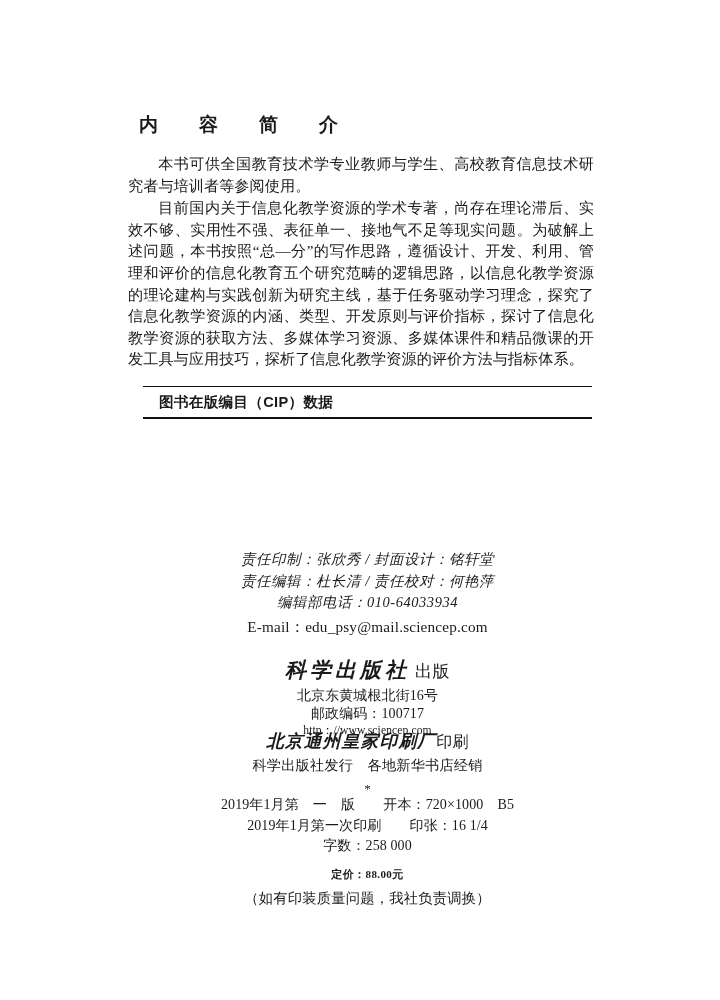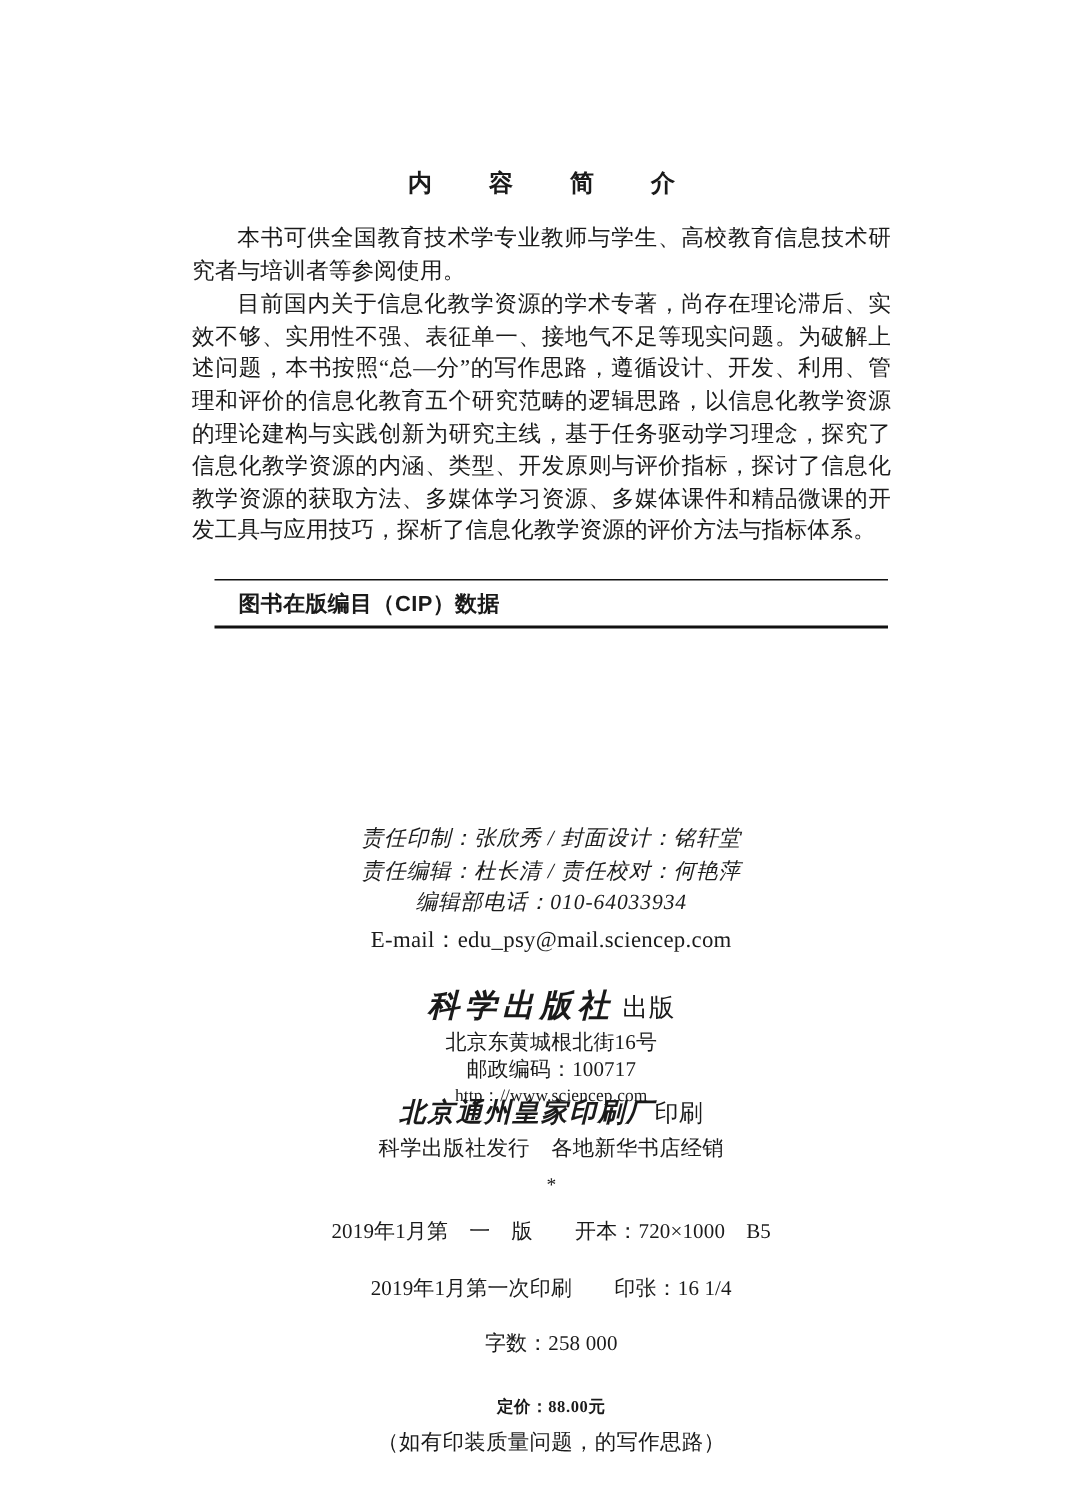--- a/index.html
+++ b/index.html
@@ -25,22 +25,22 @@
   }
 
   
   .abstract-block {
     position: absolute;
     left: 128px;
     top: 112px;
     width: 466px;
   }
   .abstract-title {
-    text-align: center;
-    font-size: 16px;
+    text-align: left;
+    font-size: 19px;
     font-weight: 700;
     letter-spacing: 11px;
     text-indent: 11px;
     margin: 0 0 16px 0;
     font-family: "Liberation Serif", "DejaVu Serif", serif;
   }
   .abstract-para {
     font-size: 15.1px;
     line-height: 21.6px;
     text-align: justify;
@@ -185,21 +185,21 @@
   
   .imprint {
     position: absolute;
     left: 143px;
     top: 795px;
     width: 449px;
     text-align: center;
     font-size: 14px;
     line-height: 20.5px;
   }
-  .imprint .row { margin: 17px; white-space: nowrap; letter-spacing: 0.1px; }
+  .imprint .row { margin: 0; white-space: nowrap; letter-spacing: 0.1px; }
   .price {
     font-weight: 700;
     font-size: 11px;
     line-height: 26px;
     margin: 4px 0 0 0;
     letter-spacing: 0.4px;
   }
   .note {
     font-size: 14.3px;
     line-height: 22px;
@@ -247,16 +247,16 @@
     </div>
     <p class="distrib">科学出版社发行　各地新华书店经销</p>
     <p class="star-sep">*</p>
   </section>
 
   <section class="imprint">
     <p class="row">2019年1月第　一　版　　开本：720×1000　B5</p>
     <p class="row">2019年1月第一次印刷　　印张：16 1/4</p>
     <p class="row">字数：258 000</p>
     <p class="price">定价：88.00元</p>
-    <p class="note">（如有印装质量问题，的写作思路）</p>
+    <p class="note">（如有印装质量问题，我社负责调换）</p>
   </section>
 
 </div>
 
 </body></html>

